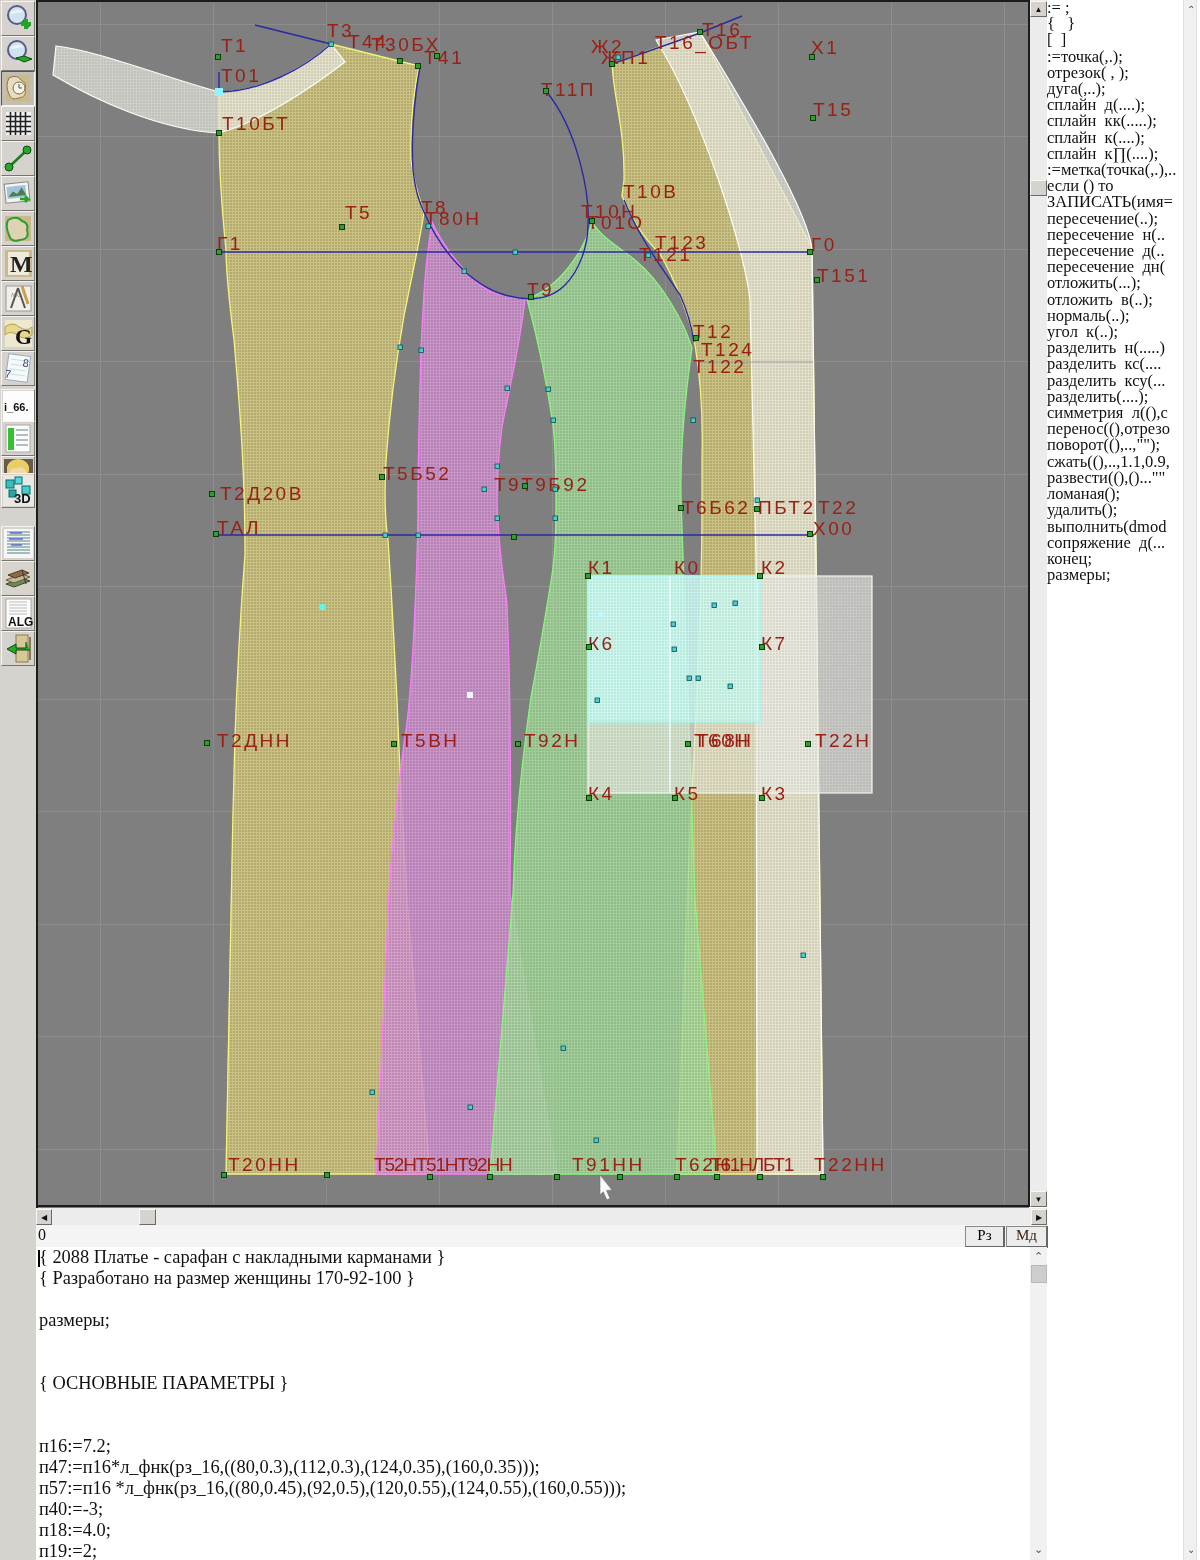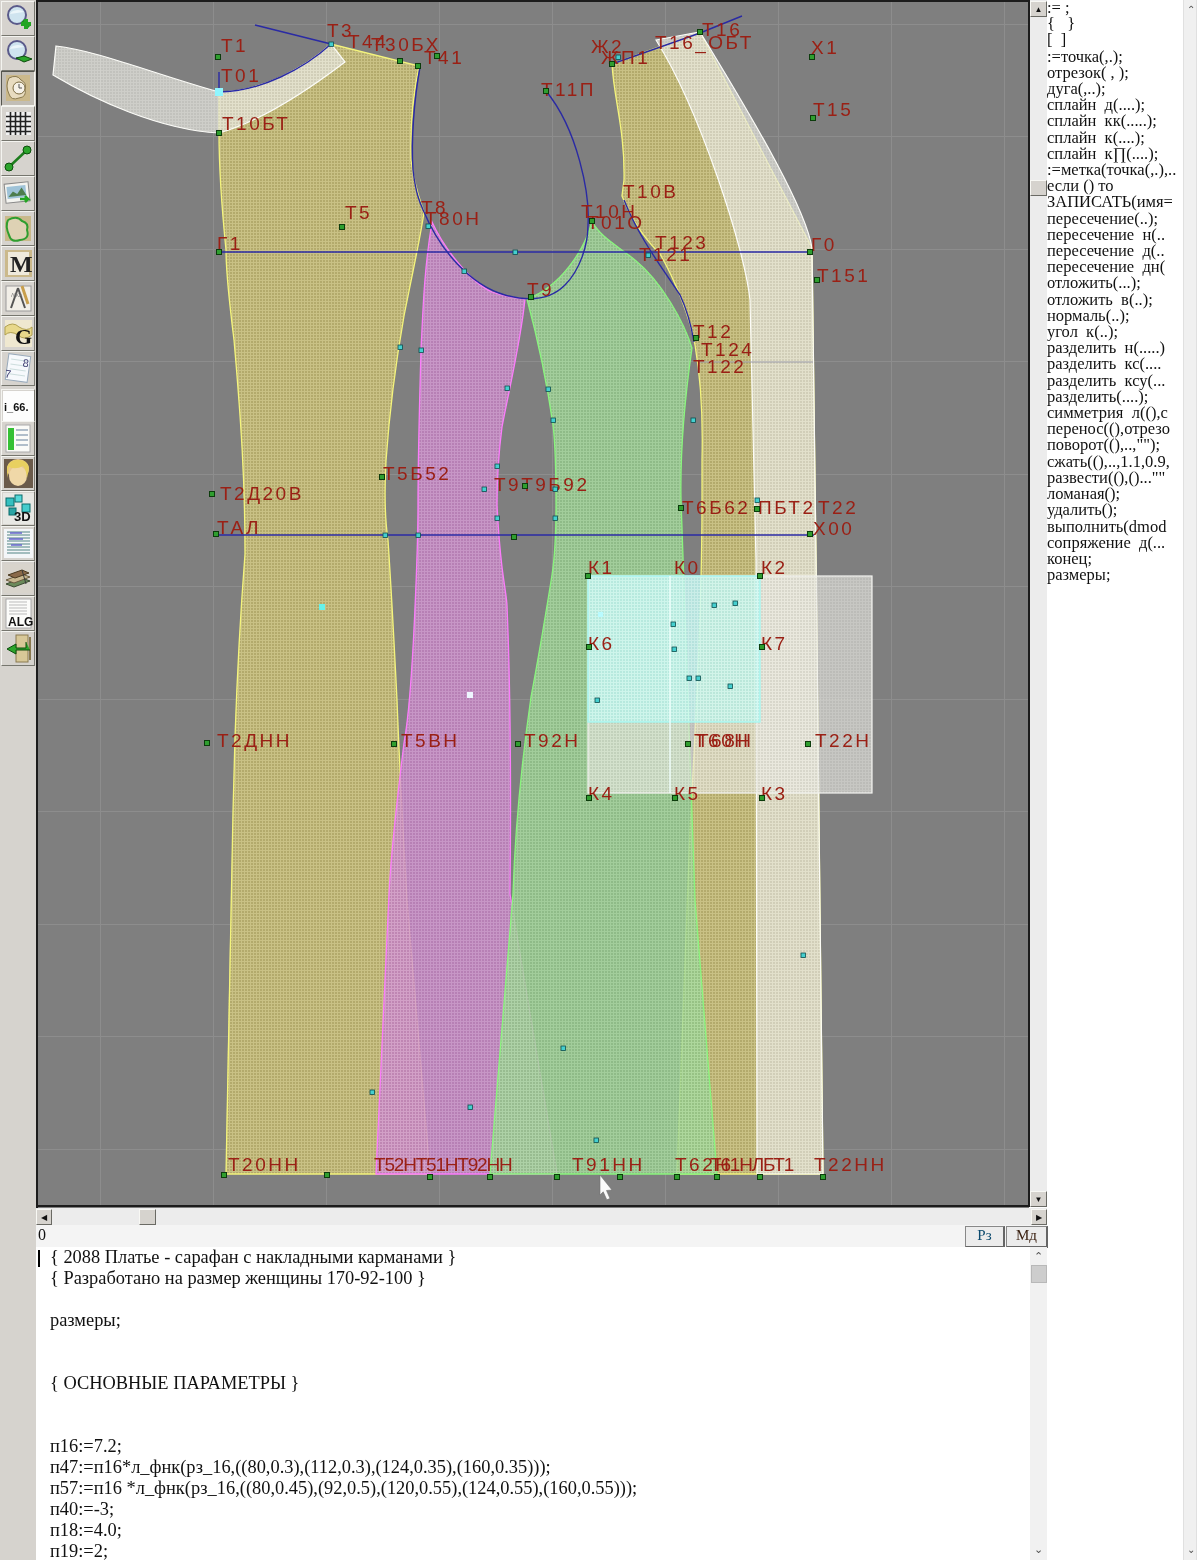--- a/index.html
+++ b/index.html
@@ -97,21 +97,21 @@
         <path d="M14,8h12M14,13h12M14,18h12M14,23h12" stroke="#9ab" stroke-width="1.5"></path>
       </svg></div>
 
 <div class="tb" style="top:456px"><svg width="33" height="33">
         <rect x="2" y="2" width="29" height="29" fill="#6a5a4a"></rect>
         <ellipse cx="16" cy="12" rx="11" ry="10" fill="#e8c890"></ellipse>
         <ellipse cx="16" cy="19" rx="9" ry="10" fill="#f0d8a8"></ellipse>
         <path d="M5,10 q3,-8 11,-7 q9,-1 11,8 l-2,10 q-1,-9 -4,-12 q-7,4 -14,1 l-2,11 z" fill="#e8d060"></path>
       </svg></div>
 
-<div class="tb" style="top:491px"><svg width="33" height="33">
+<div class="tb" style="top:473px"><svg width="33" height="33">
         <rect x="1" y="1" width="31" height="31" fill="#e8e8e4"></rect>
         <rect x="4" y="6" width="8" height="8" fill="#35c0c0" stroke="#0a6a6a"></rect>
         <rect x="13" y="3" width="7" height="7" fill="#55d8d8" stroke="#0a6a6a"></rect>
         <rect x="7" y="16" width="7" height="7" fill="#2aa5a5" stroke="#0a6a6a"></rect>
         <rect x="20" y="12" width="8" height="8" fill="#45cccc" stroke="#0a6a6a"></rect>
         <text x="12" y="29" font-size="13" font-weight="bold" fill="#111">3D</text>
       </svg></div>
 
 <div class="tb" style="top:526px"><svg width="33" height="33">
         <rect x="2" y="2" width="29" height="29" fill="#f4f6f8"></rect>
@@ -491,26 +491,26 @@
 <div class="sbtn" style="left:0;top:1px;width:16px;height:16px;font-size:8px;text-align:center;line-height:15px;color:#111">◀</div>
 
 <div class="sbtn" style="left:103px;top:1px;width:17px;height:16px"></div>
 
 <div class="sbtn" style="left:995px;top:1px;width:16px;height:16px;font-size:8px;text-align:center;line-height:15px;color:#111">▶</div>
 </div>
 
 <div id="status" class="abs ser" style="left:36px;top:1225px;width:1011px;height:22px;background:#f4f4f4;font-size:16px;color:#111">
 <div class="abs" style="left:2px;top:1px">0</div>
 
-<div class="abs ser" style="left:929px;top:1px;width:37px;height:19px;background:#ececec;border:1px solid #888;border-right:2px solid #666;border-bottom:2px solid #666;text-align:center;font-size:15px;color:#0c4a6e">Рз</div>
+<div class="abs ser" style="left:929px;top:1px;width:37px;height:19px;background:#ececec;border:1px solid #888;border-right:2px solid #666;border-bottom:2px solid #666;text-align:center;font-size:15px;color:#000000">Рз</div>
 
 <div class="abs ser" style="left:970px;top:1px;width:39px;height:19px;background:#ececec;border:1px solid #888;border-right:2px solid #666;border-bottom:2px solid #666;text-align:center;font-size:15px;color:#3a2010">Мд</div>
 </div>
 
-<div id="editor" class="abs ser" style="left:36px;top:1247px;width:994px;height:313px;background:#ffffff;font-size:18.4px;line-height:21px;color:#111;white-space:pre;padding-left:14px;box-sizing:border-box">{ 2088 Платье - сарафан с накладными карманами }
+<div id="editor" class="abs ser" style="left:36px;top:1247px;width:994px;height:313px;background:#ffffff;font-size:18.4px;line-height:21px;color:#111;white-space:pre;padding-left:3px;box-sizing:border-box">{ 2088 Платье - сарафан с накладными карманами }
 { Разработано на размер женщины 170-92-100 }
 
 размеры;
 
 
 { ОСНОВНЫЕ ПАРАМЕТРЫ }
 
 
 п16:=7.2;
 п47:=п16*л_фнк(рз_16,((80,0.3),(112,0.3),(124,0.35),(160,0.35)));

